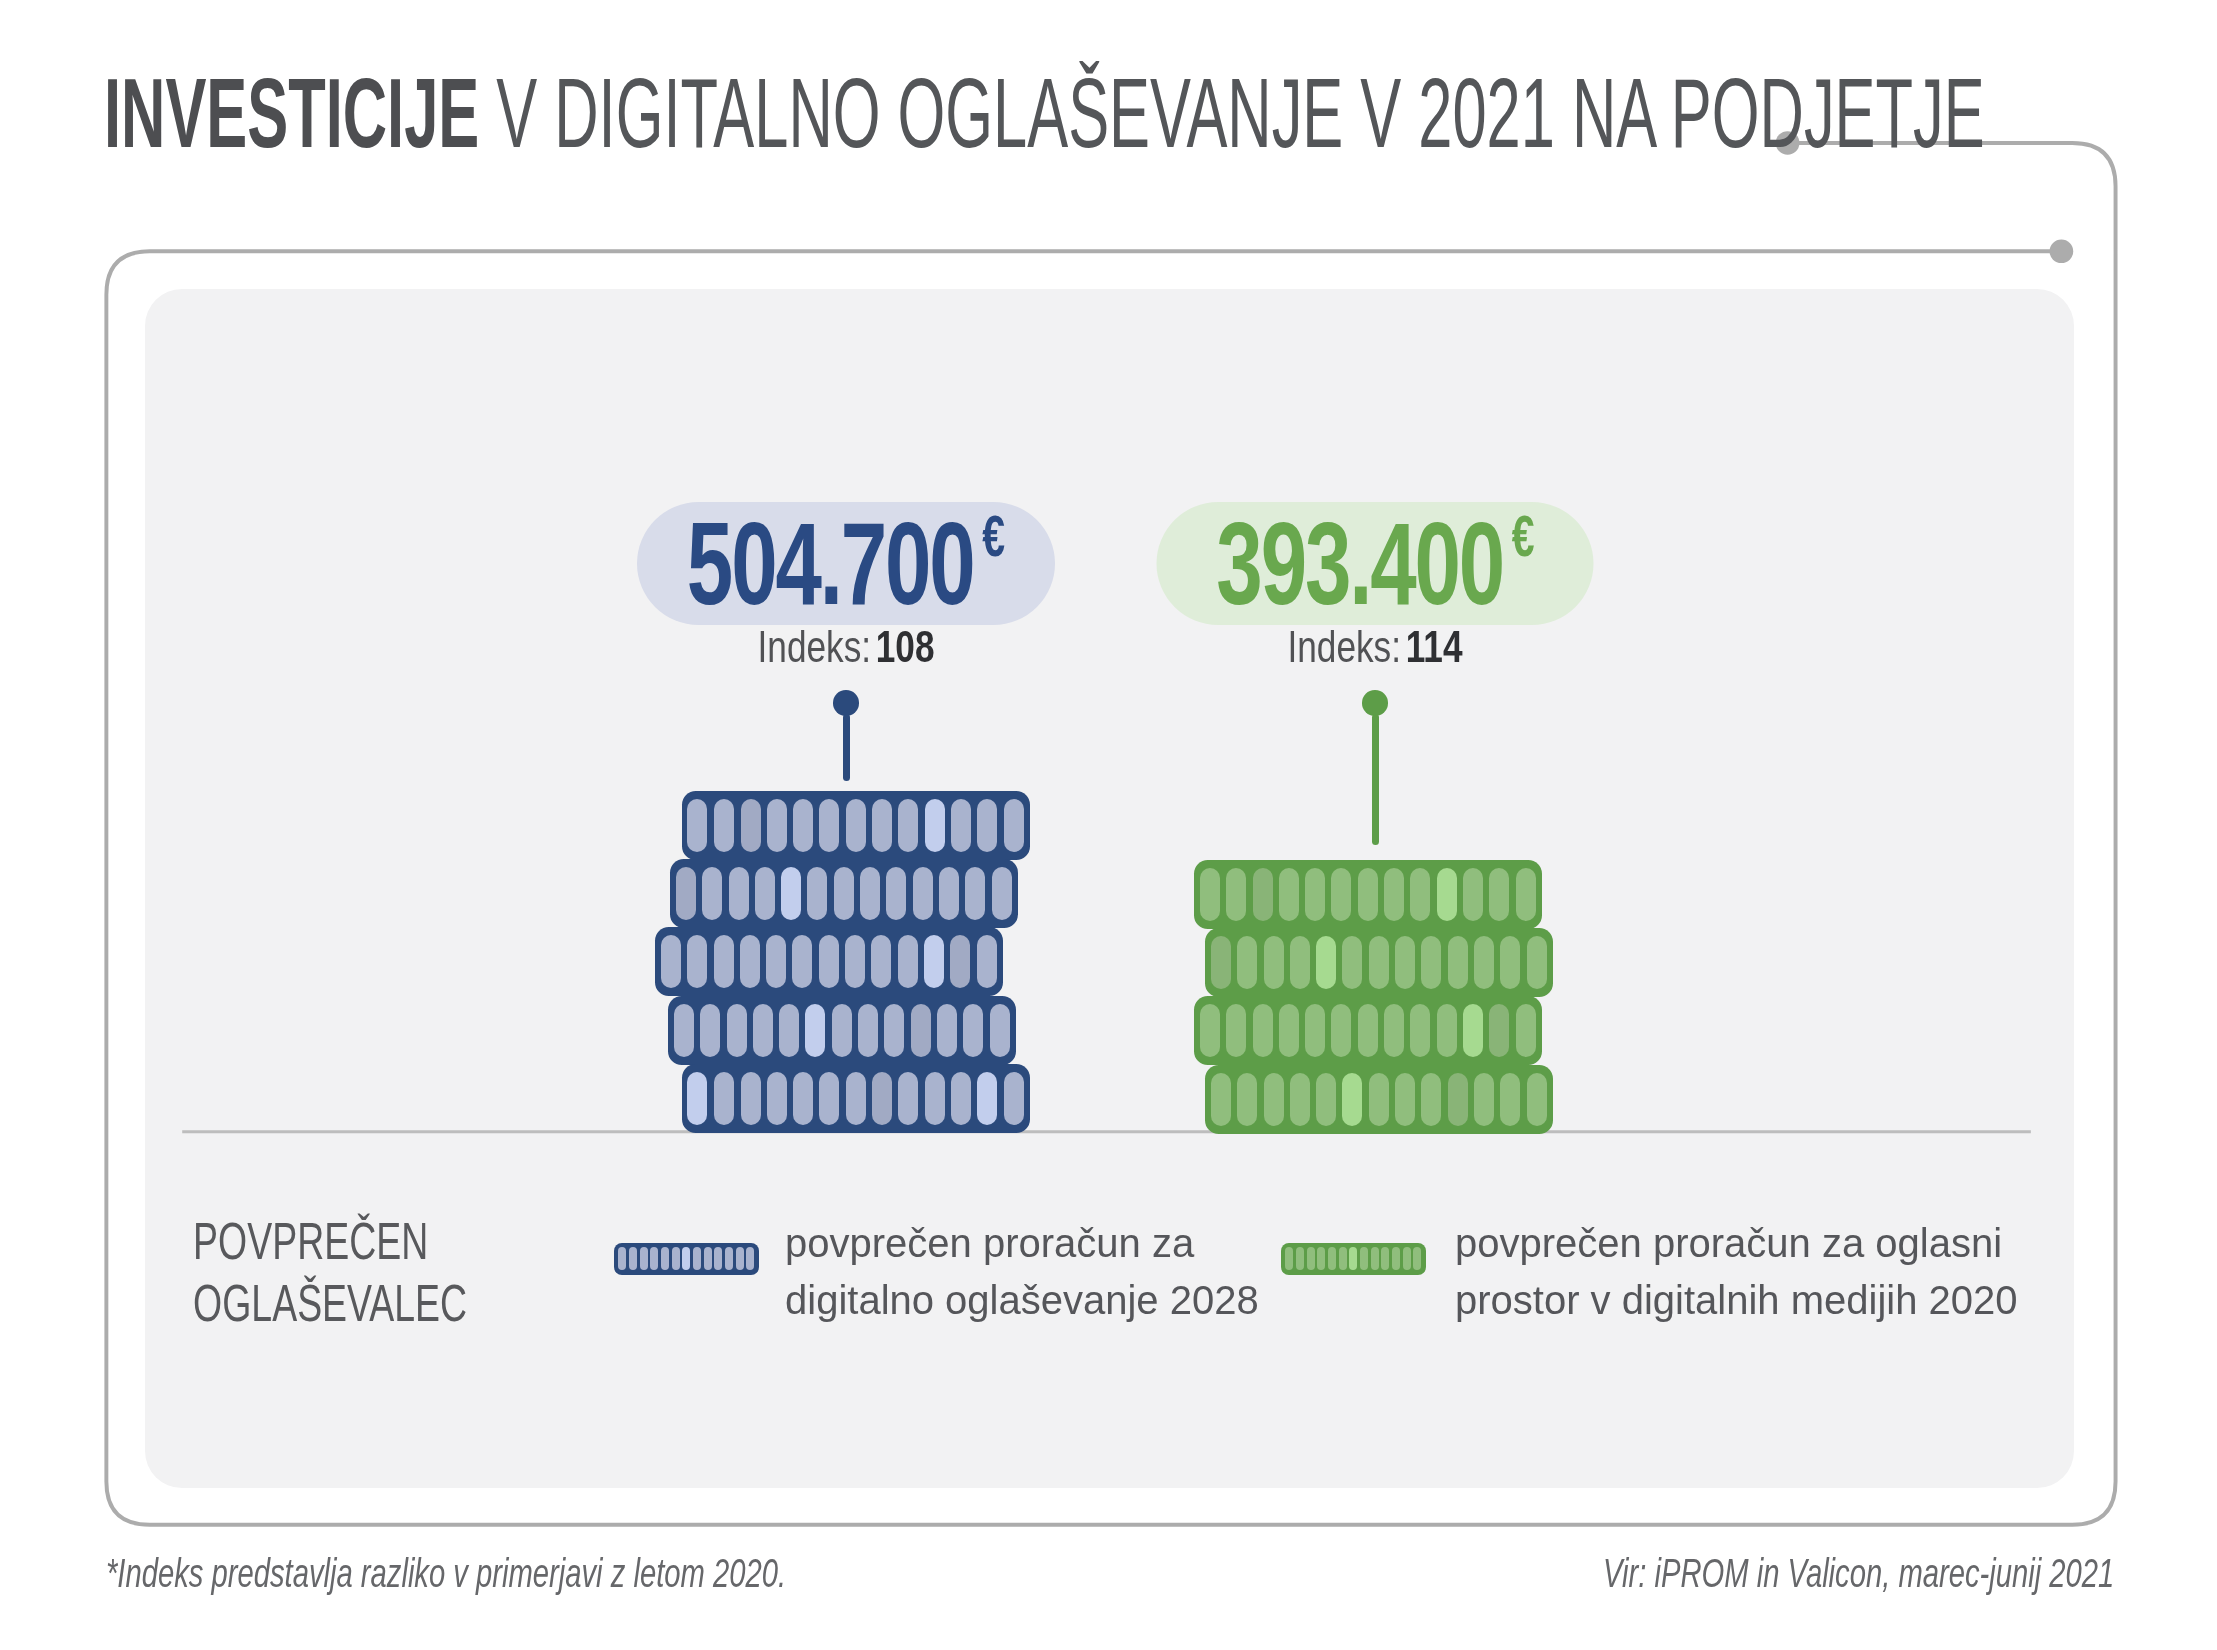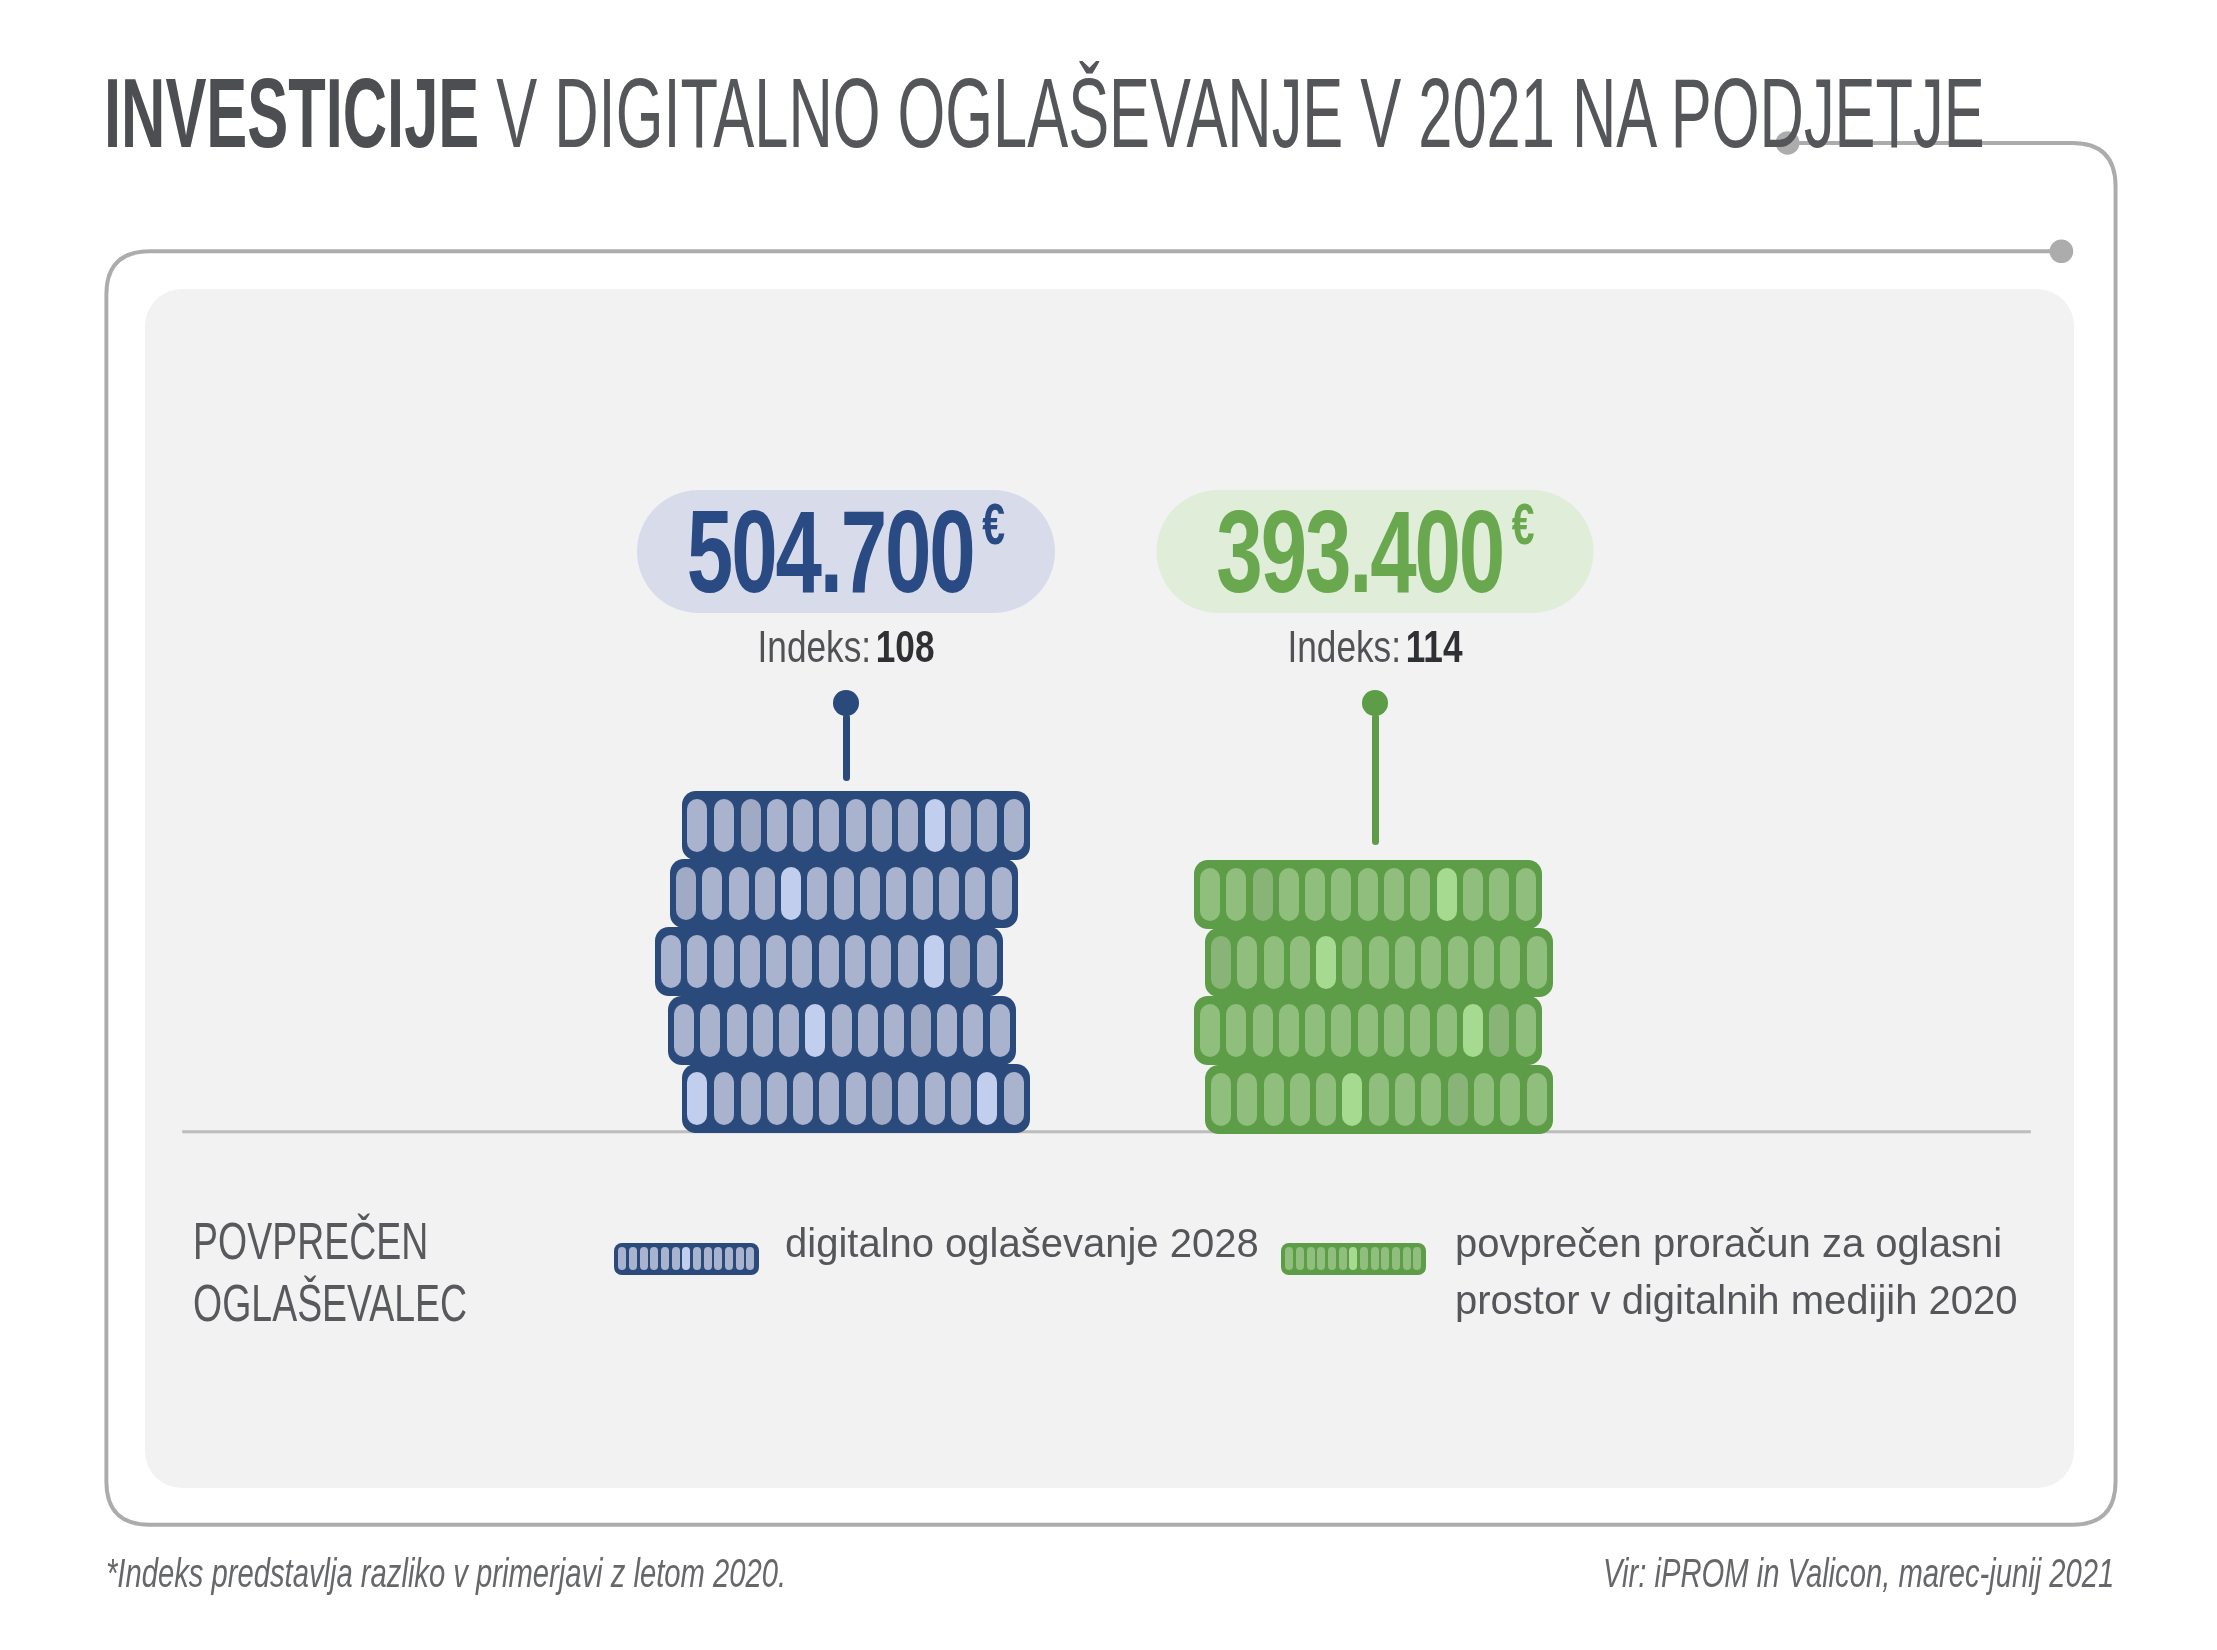--- a/index.html
+++ b/index.html
@@ -27,21 +27,21 @@
     transform:scaleX(.62);transform-origin:0 0;
   }
   .title .bold{font-weight:700;color:#4d4e51;}
 
   
   .group{position:absolute;top:490px;width:0;}
   .group.g0{left:846px;}
   .group.g1{left:1375px;}
 
   .badge{
-    position:absolute;left:0;top:0;transform:translateX(-50%);
+    position:absolute;left:0;top:12px;transform:translateX(-50%);
     height:123px;border-radius:62px;
     display:flex;align-items:center;justify-content:center;
     white-space:nowrap;
   }
   .g0 .badge{width:418px;}
   .g1 .badge{width:437px;}
   .value-wrap{transform:scaleX(.72);display:inline-flex;align-items:flex-start;}
   .value{font-size:116px;font-weight:700;letter-spacing:-3px;line-height:1;}
   .cur{font-size:57px;font-weight:700;line-height:1;display:inline-block;margin-left:11.8px;transform:translateY(2px);}
 
@@ -285,20 +285,21 @@
       <div class="legend-pill" style="left: 58px; top: 3.9px; width: 8px; height: 22.7px; background: rgb(169, 179, 206);"></div>
       <div class="legend-pill" style="left: 68px; top: 3.9px; width: 8px; height: 22.7px; background: rgb(169, 179, 206); filter: brightness(1.15);"></div>
       <div class="legend-pill" style="left: 79px; top: 3.9px; width: 8px; height: 22.7px; background: rgb(169, 179, 206);"></div>
       <div class="legend-pill" style="left: 90px; top: 3.9px; width: 8px; height: 22.7px; background: rgb(169, 179, 206);"></div>
       <div class="legend-pill" style="left: 100px; top: 3.9px; width: 8px; height: 22.7px; background: rgb(169, 179, 206);"></div>
       <div class="legend-pill" style="left: 111px; top: 3.9px; width: 8px; height: 22.7px; background: rgb(169, 179, 206);"></div>
       <div class="legend-pill" style="left: 122px; top: 3.9px; width: 8px; height: 22.7px; background: rgb(169, 179, 206);"></div>
       <div class="legend-pill" style="left: 132px; top: 3.9px; width: 8px; height: 22.7px; background: rgb(169, 179, 206);"></div>
     </div>
   <div class="legend-text" style="left:785px">
+    <span>povprečen proračun za</span>
     <span>digitalno oglaševanje 2028</span>
   </div>
 
   <div class="legend-icon" style="left: 1281px; background: rgb(93, 157, 72);">
       <div class="legend-pill" style="left: 4.4px; top: 3.9px; width: 8px; height: 22.7px; background: rgb(144, 190, 125);"></div>
       <div class="legend-pill" style="left: 15px; top: 3.9px; width: 8px; height: 22.7px; background: rgb(144, 190, 125);"></div>
       <div class="legend-pill" style="left: 26px; top: 3.9px; width: 8px; height: 22.7px; background: rgb(144, 190, 125);"></div>
       <div class="legend-pill" style="left: 36px; top: 3.9px; width: 8px; height: 22.7px; background: rgb(144, 190, 125);"></div>
       <div class="legend-pill" style="left: 47px; top: 3.9px; width: 8px; height: 22.7px; background: rgb(144, 190, 125);"></div>
       <div class="legend-pill" style="left: 58px; top: 3.9px; width: 8px; height: 22.7px; background: rgb(144, 190, 125);"></div>

